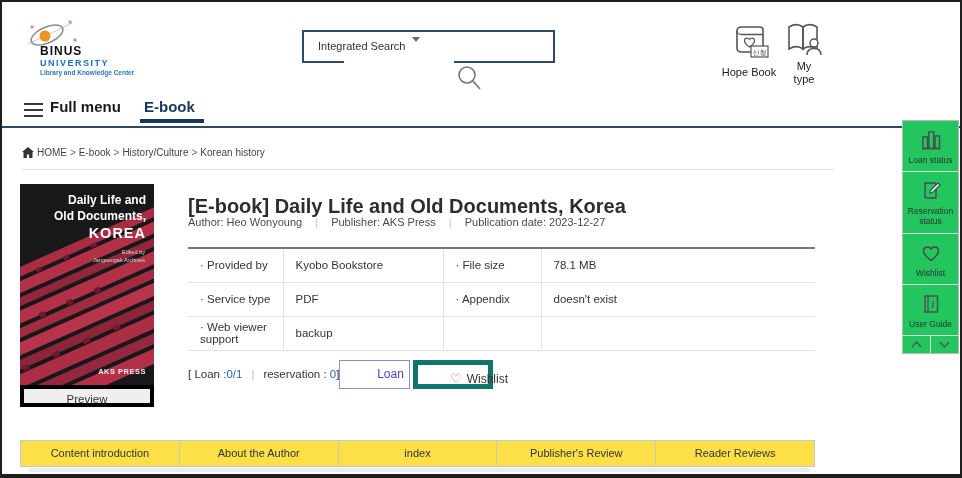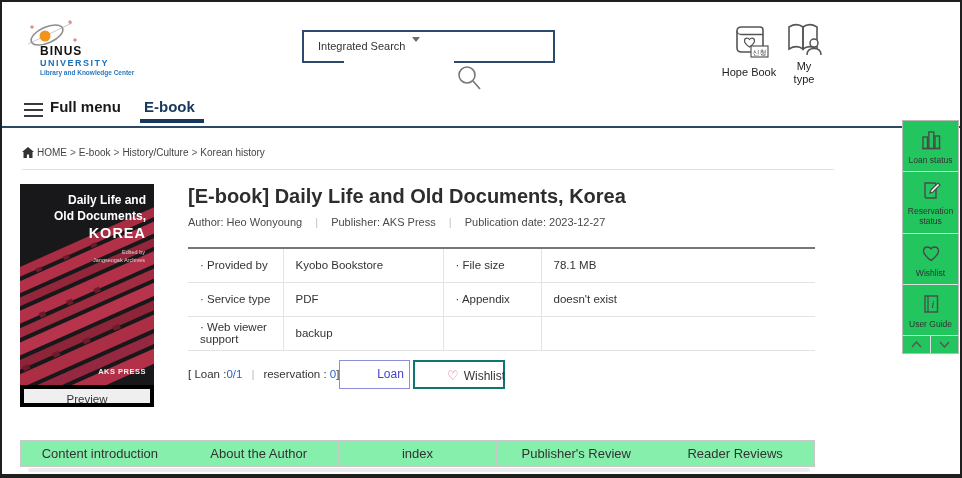--- a/index.html
+++ b/index.html
@@ -53,56 +53,56 @@
   .cover-title .big { font-size:14.5px; letter-spacing:1px; }
   .cover-edited { position:absolute; top:64px; right:9px; text-align:right; color:#d8d8d8;
                   font-size:5.5px; line-height:1.5; }
   .cover-press { position:absolute; bottom:9px; right:8px; color:#eee; font-size:7.5px;
                  font-weight:bold; letter-spacing:.5px; }
   .preview-btn { position:absolute; left:18px; top:383px; width:134px; height:22px;
                  background:#efefef; border:4px solid #000000; font-size:11.5px; color:#333;
                  text-align:center; line-height:20px; cursor:pointer; }
 
   
-  .book-title { position:absolute; left:186px; top:183px; font-size:20px; font-weight:600; color:#2d2d2d; }
+  .book-title { position:absolute; left:186px; top:193px; font-size:20px; font-weight:600; color:#2d2d2d; }
   .book-meta { position:absolute; left:186px; top:214px; font-size:11px; color:#4a4a4a; }
   .book-meta .sep { color:#c2c2c2; margin:0 10px; }
 
   .details { position:absolute; left:186px; top:245px; width:627px; border-collapse:collapse;
              border-top:2px solid #777; }
   .details td { height:34px; font-size:11.5px; color:#333; padding-left:12px;
                 border-bottom:1px solid #e3e3e3; border-right:1px solid #e3e3e3; vertical-align:middle; }
   .details td:last-child { border-right:none; }
   .details .c1 { width:95px; }  .details .c2 { width:160px; }
   .details .c3 { width:98px; }  .details .c4 { width:274px; }
 
   .loan-info { position:absolute; left:186px; top:366px; font-size:11.5px; color:#333; }
   .loan-info .blue { color:#2f62c4; }
   .loan-info .pipe { color:#bbb; margin:0 9px; }
 
   .btn { position:absolute; top:358px; height:29px; background:#fff; text-align:center;
          font-size:12px; cursor:pointer;padding-left:32px; }
   .btn-loan { left:337px; width:71px; border:1px solid #8e8ed8; color:#4343cc; line-height:27px; }
-  .btn-wish { left:411px; width:92px; border:2px solid #0f766e; color:#333; line-height:27px; }
+  .btn-wish { left:411px; width:80px; border:5px solid #0f766e; color:#333; line-height:27px; }
   .btn-wish .heart { color:#e06b93; font-size:13px; margin-right:5px; }
 
   
   .sidebar { position:absolute; left:900px; top:118px; width:57px; background:#22c55e;
              border:1px solid #b9b9b9; z-index:5; }
   .sb-item { padding:7px 2px 6px; border-bottom:1px solid #ddd; text-align:center; cursor:pointer; }
   .sb-item svg { display:block; margin:0 auto 3px; }
   .sb-lbl { font-size:8.5px; color:#333; line-height:1.2; }
   .sb-nav { display:flex; height:17px; }
   .sb-chev { flex:1; display:flex; align-items:center; justify-content:center; cursor:pointer; }
   .sb-chev:first-child { border-right:1px solid #ddd; }
 
   
   .tabs { position:absolute; left:18px; top:438px; width:795px; display:flex; }
-  .tab { flex:1; height:27px; line-height:25px; text-align:center; font-size:13px; color:#333;
-         background:#86efac; border:1px solid #c8c8c8; margin-left:-1px; cursor:pointer; }
+  .tab { flex:1; height:27px; line-height:25px; text-align:center; font-size:11px; color:#333;
+         background:#fde047; border:1px solid #c8c8c8; margin-left:-1px; cursor:pointer; }
   .tab:first-child { margin-left:0; }
   .tabs-shadow { position:absolute; left:26px; top:466px; width:782px; height:4px;
                  background:#ececec; border-radius:2px; }
 </style>
 </head>
 <body>
 
 <div class="page">
 
   <div class="logo">

